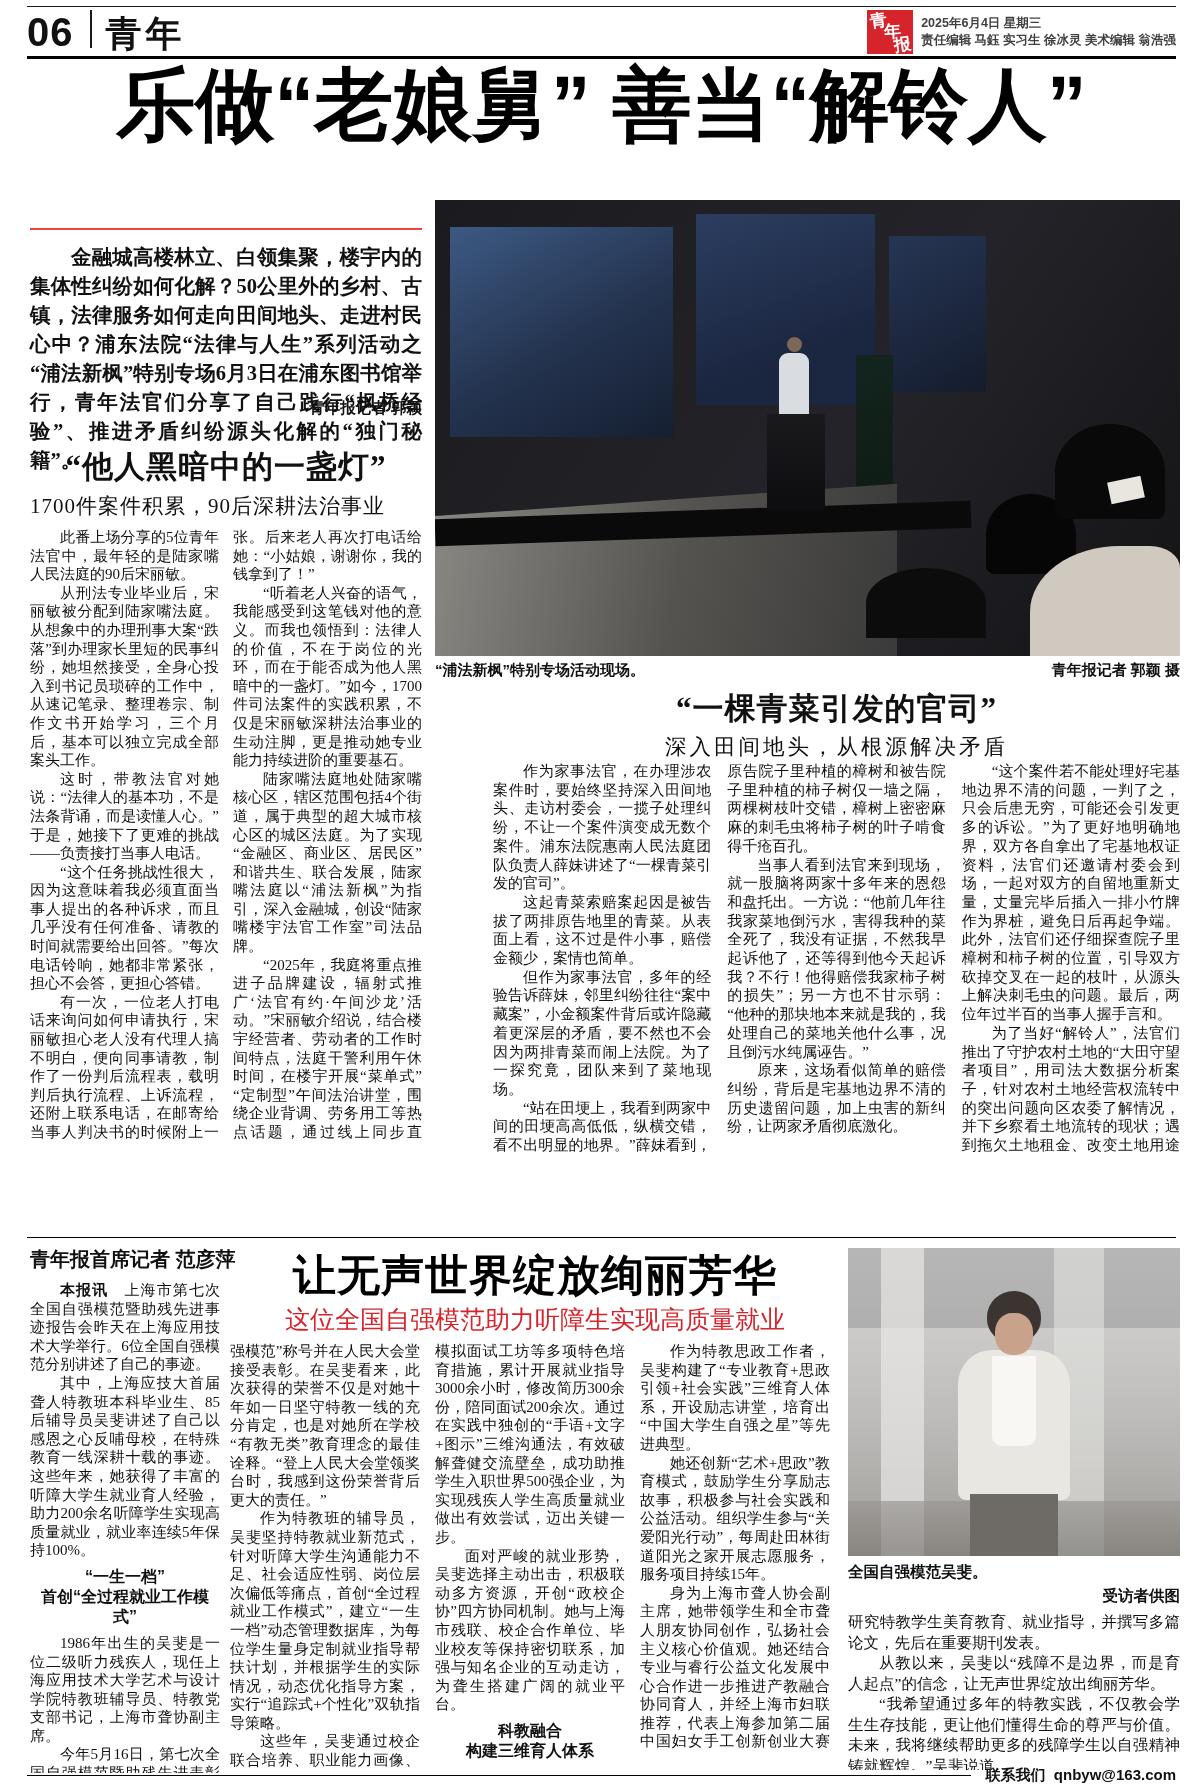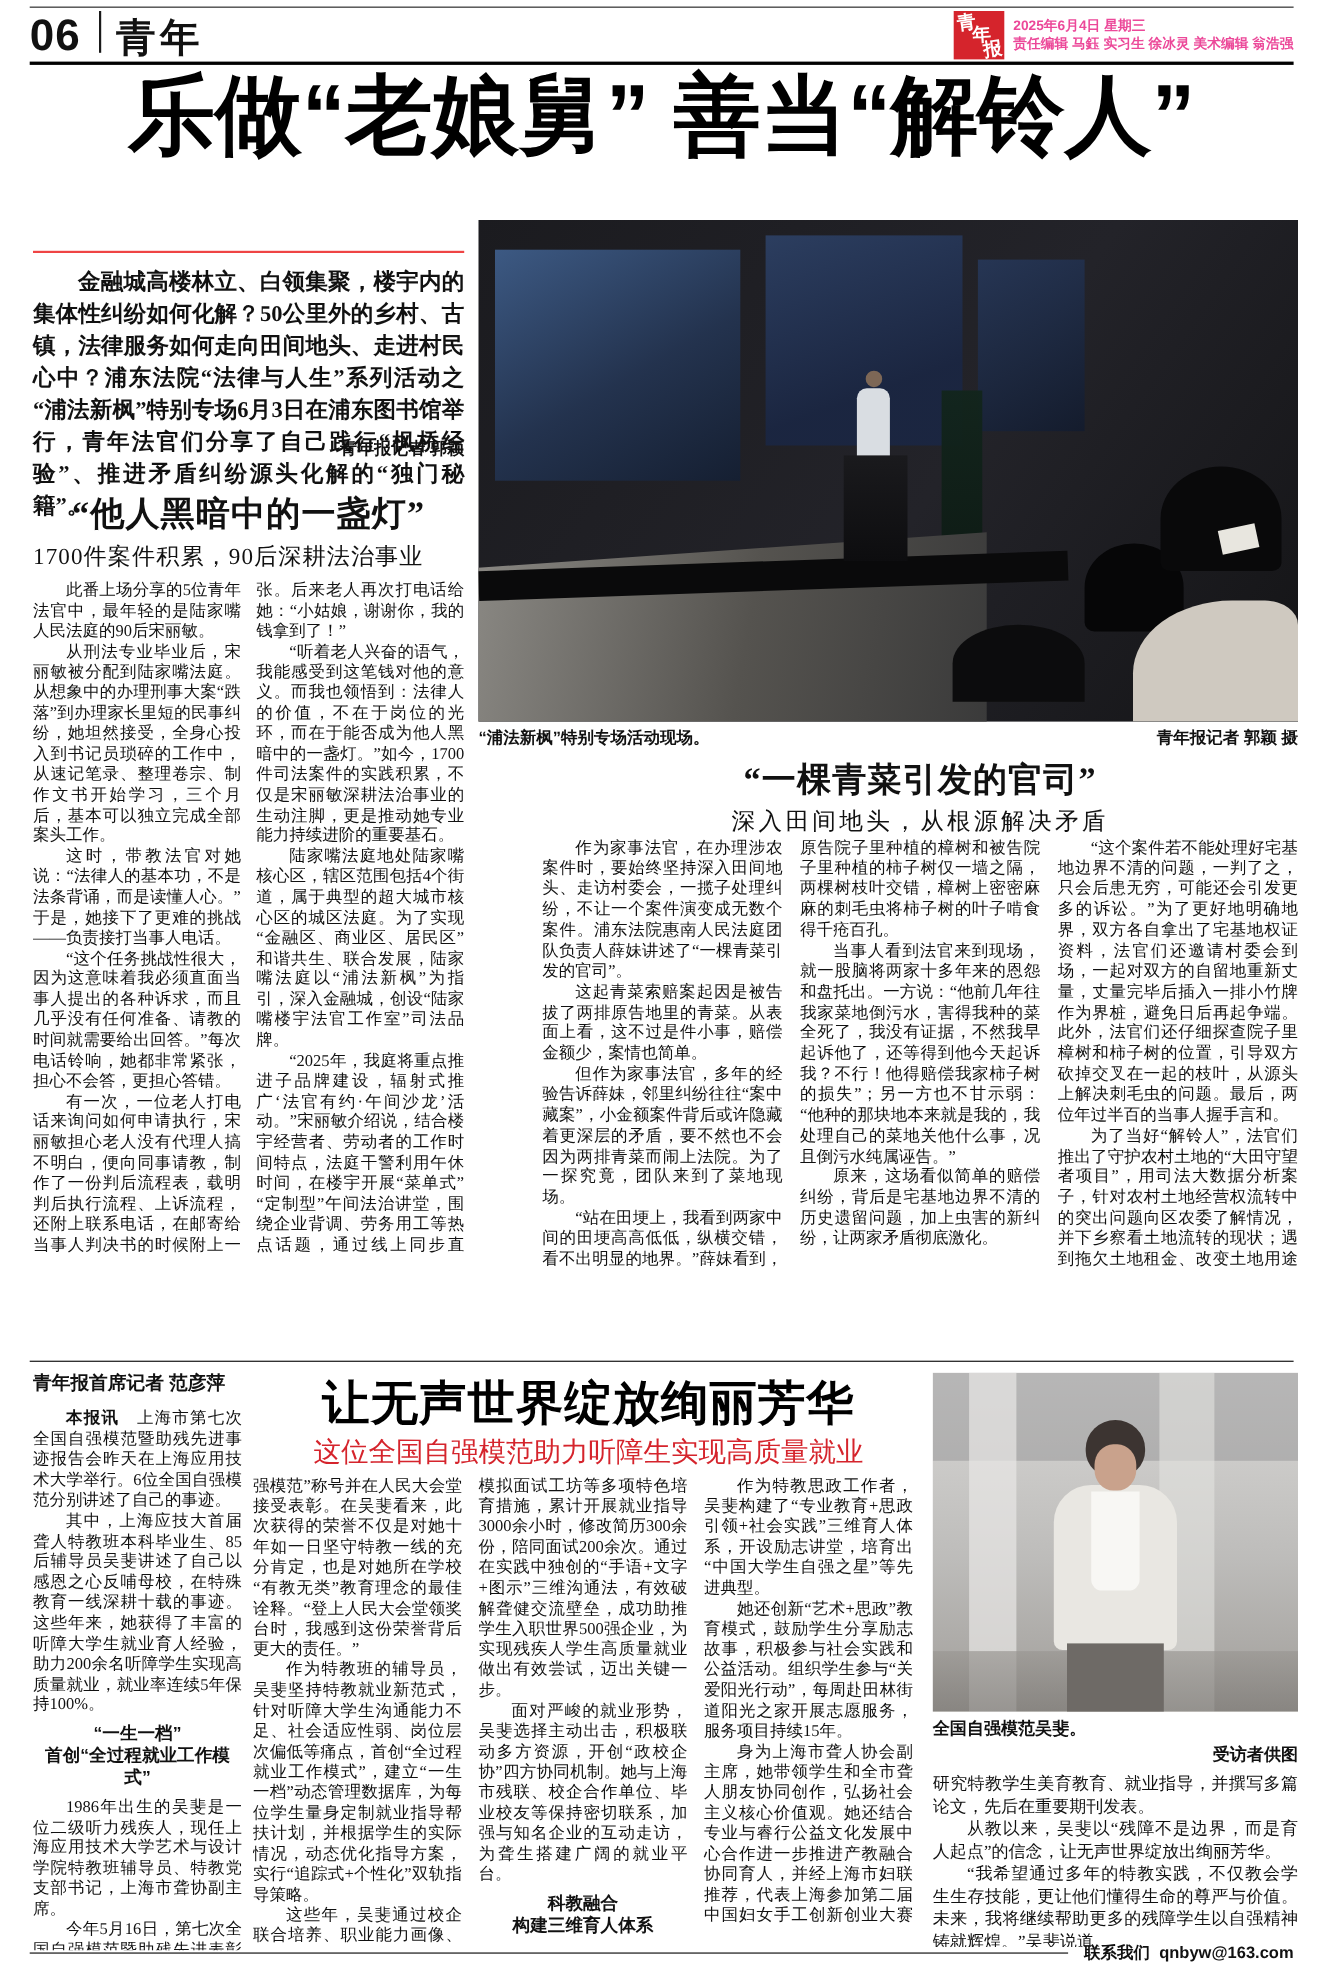--- a/index.html
+++ b/index.html
@@ -12,21 +12,21 @@
   .header{left:27px;top:10px;width:1149px;height:44px;display:flex;align-items:flex-start;}
   .pageno{font-family:"Liberation Sans",sans-serif;font-weight:700;font-size:40px;letter-spacing:1px;}
   .hdr-div{width:2px;height:38px;background:#1a1a1a;margin:0 14px 0 16px;}
   .section{font-family:"Liberation Sans",sans-serif;font-weight:700;font-size:36px;letter-spacing:4px;}
   .mast{margin-left:auto;display:flex;align-items:center;gap:8px;}
   .logo{position:relative;width:46px;height:44px;background:#d5242c;overflow:hidden;flex:0 0 auto;}
   .logo span{position:absolute;color:#fff;font-family:"Liberation Serif",serif;font-weight:700;font-size:17px;line-height:1;}
   .logo .l1{left:3px;top:2px;transform:rotate(-8deg);}
   .logo .l2{left:17px;top:13px;transform:rotate(-4deg);}
   .logo .l3{left:27px;top:26px;transform:rotate(-8deg);}
-  .dateblock{font-family:"Liberation Sans",sans-serif;font-weight:700;font-size:12.5px;line-height:17px;color:#ec4899;white-space:nowrap;}
+  .dateblock{font-family:"Liberation Sans",sans-serif;font-weight:700;font-size:12.5px;line-height:17px;color:#404040;white-space:nowrap;}
   .header-rule{left:27px;top:56px;width:1149px;border-top:3px solid #000;}
 
   
   .lead-h{left:27px;top:64px;width:1149px;text-align:center;font-family:"Liberation Sans",sans-serif;
           font-weight:900;font-size:79px;line-height:1.04;letter-spacing:0px;white-space:nowrap;color:#000;}
   .lead-sub{left:27px;top:151px;width:1149px;text-align:center;font-family:"Liberation Sans",sans-serif;
           font-weight:500;font-size:33px;color:#0a0a0a;letter-spacing:1px;}
 
   
   .intro{left:30px;top:228px;width:392px;border-top:2px solid #ef4444;padding-top:13px;
@@ -64,21 +64,21 @@
            font-family:"Liberation Sans",sans-serif;font-weight:700;font-size:15px;}
 
   
   .a2-h{left:493px;top:688px;width:687px;text-align:center;font-weight:700;font-size:31px;letter-spacing:1px;}
   .a2-sub{left:493px;top:732px;width:687px;text-align:center;font-size:21.5px;letter-spacing:3px;}
   .a2-body{left:493px;top:762px;width:687px;height:410px;column-count:3;column-gap:16px;column-fill:balance;
            font-size:15px;line-height:18.7px;text-align:justify;overflow:hidden;}
 
   
   .mid-rule{left:27px;top:1237px;width:1149px;border-top:1px solid #000;}
-  .a3-by{left:30px;top:1246px;width:300px;font-family:"Liberation Sans",sans-serif;font-weight:700;font-size:17px;}
+  .a3-by{left:30px;top:1246px;width:300px;font-family:"Liberation Sans",sans-serif;font-weight:700;font-size:20px;}
   .a3-h{left:240px;top:1247px;width:590px;text-align:center;font-family:"Liberation Sans",sans-serif;
         font-weight:900;font-size:43px;letter-spacing:1px;color:#000;}
   .a3-sub{left:240px;top:1303px;width:590px;text-align:center;font-family:"Liberation Sans",sans-serif;
         font-weight:500;font-size:25px;}
   .col1{left:30px;top:1281px;width:190px;height:492px;font-size:15px;line-height:18.6px;text-align:justify;overflow:hidden;}
   .lead-in{font-weight:700;font-family:"Liberation Sans",sans-serif;}
   .crosshead{text-align:center;font-family:Liberation Sans, sans-serif;font-weight:700;font-size:16px;
              line-height:20px;margin:7px 0;break-inside:avoid;}
   .mid{left:230px;top:1342px;width:600px;height:430px;column-count:3;column-gap:15px;column-fill:balance;
        font-size:15px;line-height:18.6px;text-align:justify;overflow:hidden;}

